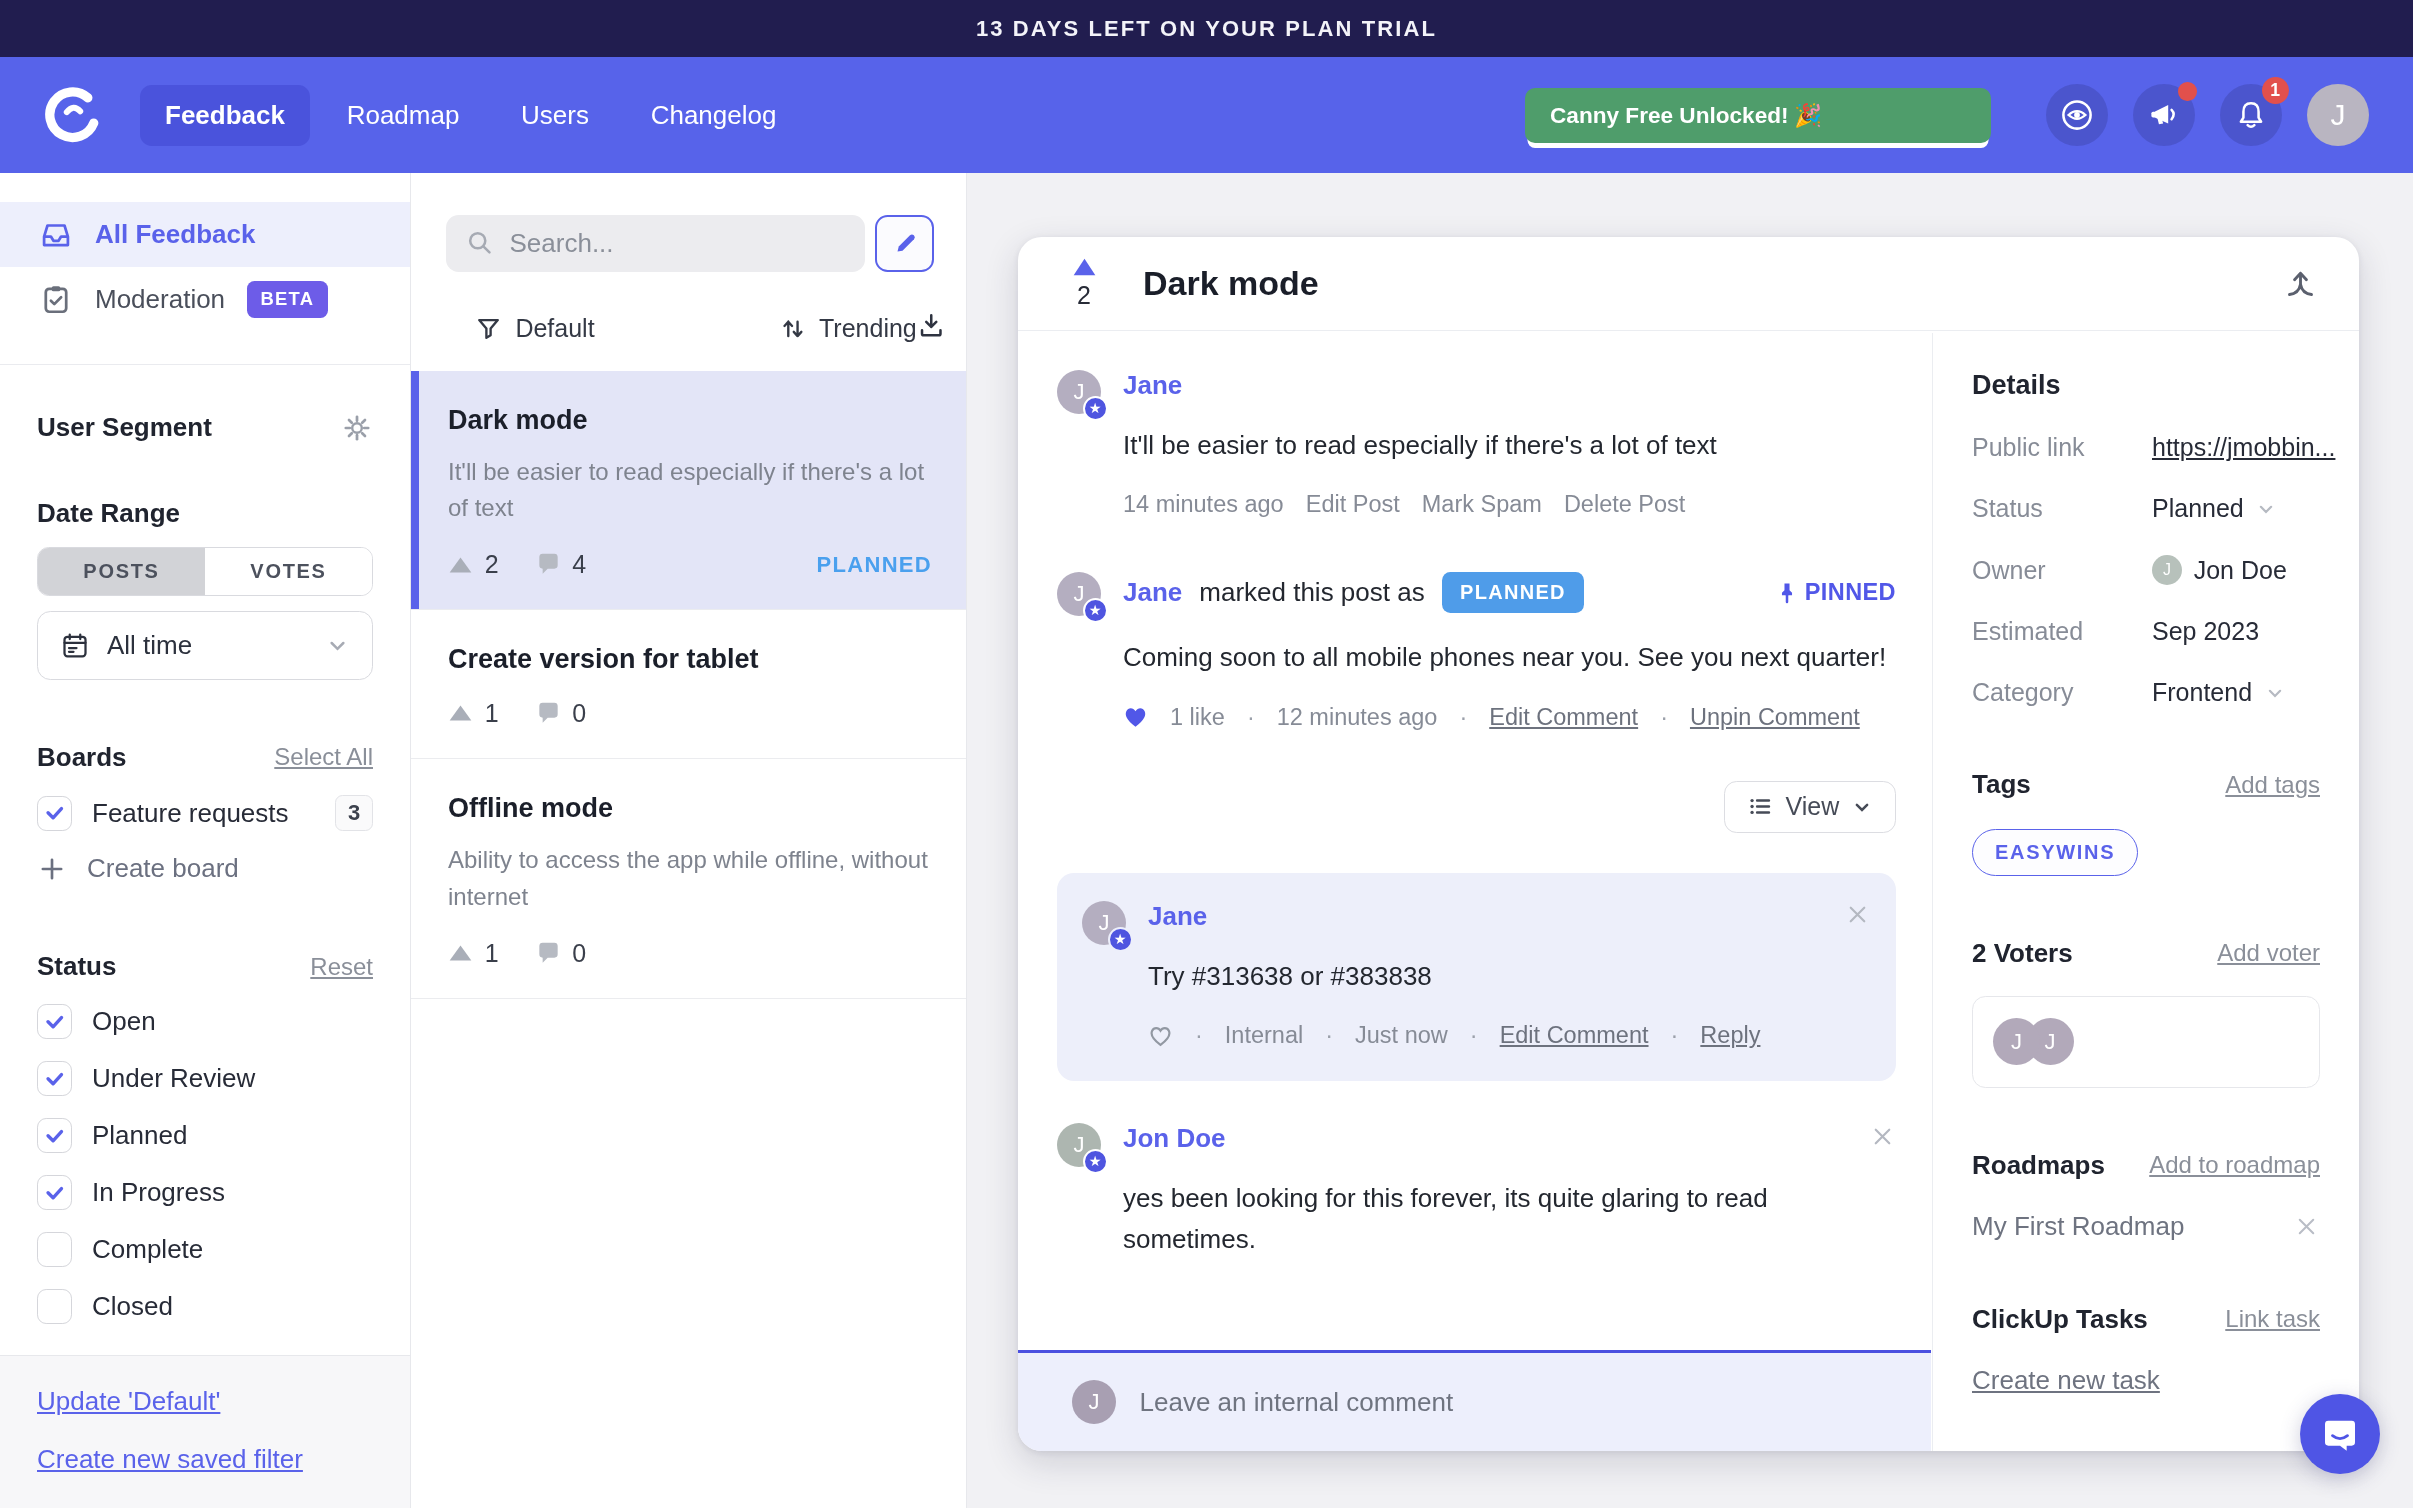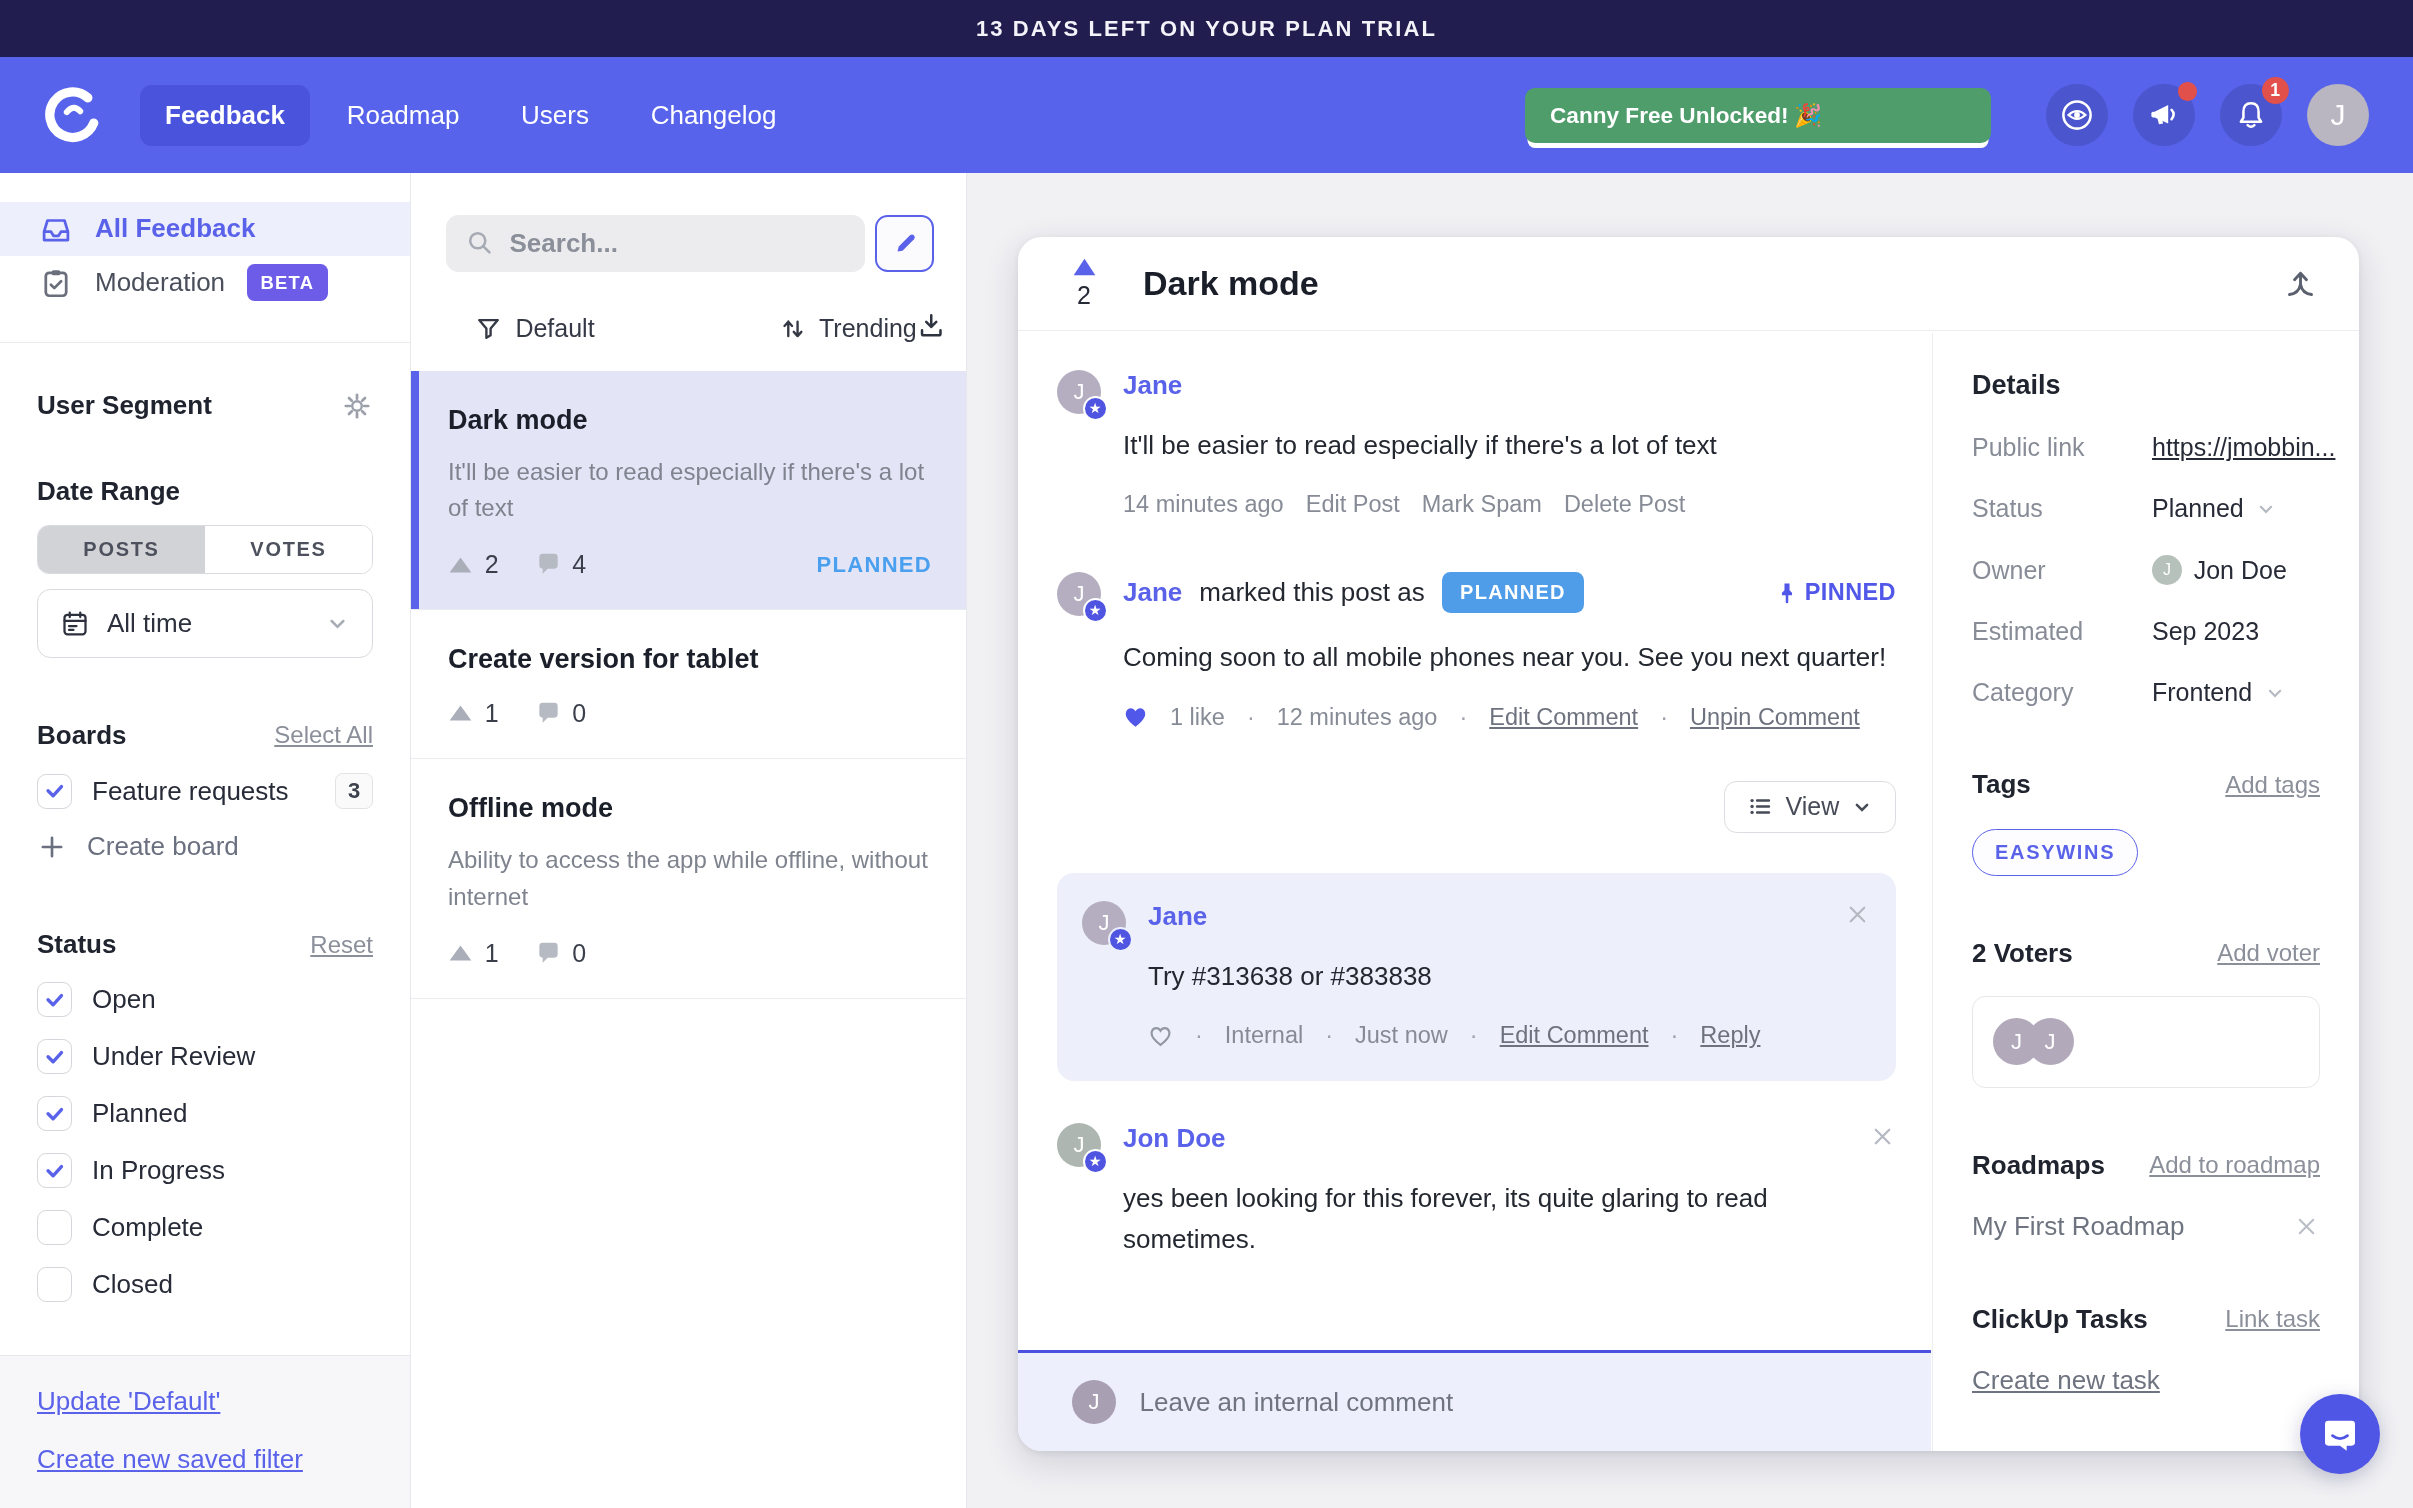--- a/index.html
+++ b/index.html
@@ -26,21 +26,21 @@
     color:#fff; font-size:17.6px; font-weight:bold; display:flex; align-items:center; justify-content:center; padding:0 5px; }
   .avatar-hd { width:62px; height:62px; border-radius:50%; background:#b9b5c1; color:#fff; font-size:30px;
     display:flex; align-items:center; justify-content:center; margin-left:25px; }
 
   
   .sidebar { position:absolute; left:0; top:173px; width:411px; bottom:0; background:#fff; border-right:1.7px solid #e7e8ec; }
   .midcol  { position:absolute; left:411px; top:173px; width:556px; bottom:0; background:#fff; border-right:1.7px solid #e7e8ec; }
   .main    { position:absolute; left:968px; top:173px; right:0; bottom:0; background:#f1f1f4; }
 
   
-  .side-item { height:54px; display:flex; align-items:center; padding-left:39px; gap:22px; font-size:26px; color:#4a4f5b; cursor:pointer; }
+  .side-item { height:65px; display:flex; align-items:center; padding-left:39px; gap:22px; font-size:26px; color:#4a4f5b; cursor:pointer; }
   .side-item.active { background:#edeffc; color:#5a62ea; font-weight:600; }
   .side-item .icn { width:34px; height:34px; flex:none; }
   .beta { background:#6d5ce8; color:#fff; font-size:18.4px; font-weight:bold; letter-spacing:1.3px; border-radius:7.5px; padding:7.5px 13.4px; }
   .side-divider { border-top:1.7px solid #eaebef; margin-top:32px; }
   .side-section { padding:0 37px; }
   .side-head { display:flex; align-items:center; justify-content:space-between; font-size:26px; font-weight:bold; color:#20242f; }
   .side-link { font-size:24px; color:#8a8f99; text-decoration:underline; font-weight:normal; cursor:pointer; }
   .selectbox { margin-top:18.4px; height:69px; border:1.7px solid #d9dadf; border-radius:13.4px; display:flex; align-items:center;
     padding:0 22px; font-size:26px; color:#2c313d; gap:17px; background:#fff; cursor:pointer; }
   .selectbox .chev { margin-left:auto; color:#a7abb4; }
@@ -52,21 +52,21 @@
   .chk { width:35px; height:35px; border:1.7px solid #d5d6db; border-radius:9.2px; background:#fff; flex:none;
     display:flex; align-items:center; justify-content:center; color:#5a62ea; cursor:pointer; }
   .count-pill { margin-left:auto; border:1.7px solid #e2e3e7; border-radius:7.5px; font-size:22px; font-weight:bold;
     color:#3c414d; padding:4.2px 11.7px; background:#fafafb; }
   .create-row { display:flex; align-items:center; gap:20px; margin-top:22px; font-size:26px; color:#6b7080; cursor:pointer; }
   .side-bottom { position:absolute; left:0; right:0; bottom:0; height:153px; background:#f7f7f9; border-top:1.7px solid #e7e8ec;
     padding:30px 37px 0; }
   .side-bottom a { display:block; color:#5a62ea; font-size:26px; text-decoration:underline; margin-bottom:27px; cursor:pointer; }
 
   
-  .search-row { display:flex; gap:10px; padding:42px 32px 9px 35px;font-weight:bold; }
+  .search-row { display:flex; gap:10px; padding:42px 32px 9px 35px; }
   .search-box { flex:1; height:57px; background:#ececef; border-radius:12.6px; display:flex; align-items:center; gap:15px;
     padding:0 20px; color:#8a8f99; font-size:26px; }
   .pencil-btn { width:59px; height:57px; border:2.5px solid #5a62ea; border-radius:12.6px; background:#fbfbfe; color:#5a62ea;
     display:flex; align-items:center; justify-content:center; }
   .sort-row { display:flex; align-items:center; padding:30px 47px 25px 49px; color:#343945; font-size:25px; }
   .sort-grp { display:flex; align-items:center; gap:13.4px; cursor:pointer; }
   .sort-row .dl { margin-left:auto; color:#2e3340; cursor:pointer; }
   .post-card { padding:34px 34px 30px 37px; border-bottom:1.7px solid #ebecef; position:relative; cursor:pointer; }
   .post-card.selected { background:#e3e5f7; }
   .post-card.selected::before { content:""; position:absolute; left:0; top:0; bottom:0; width:8.4px; background:#5a62ea; }

